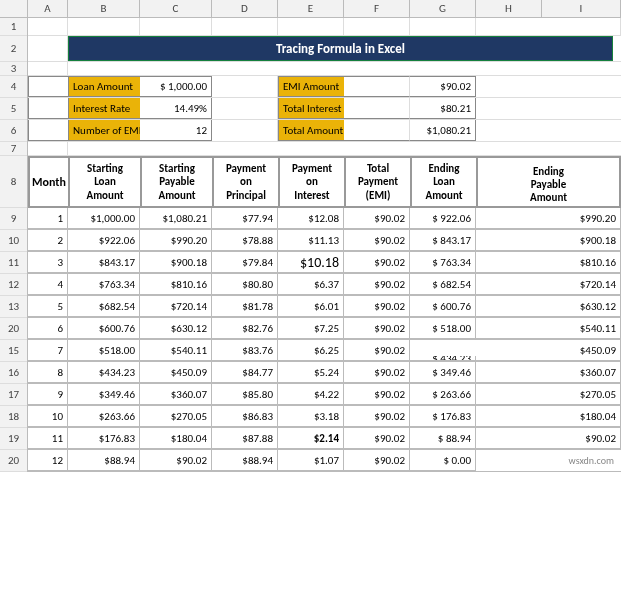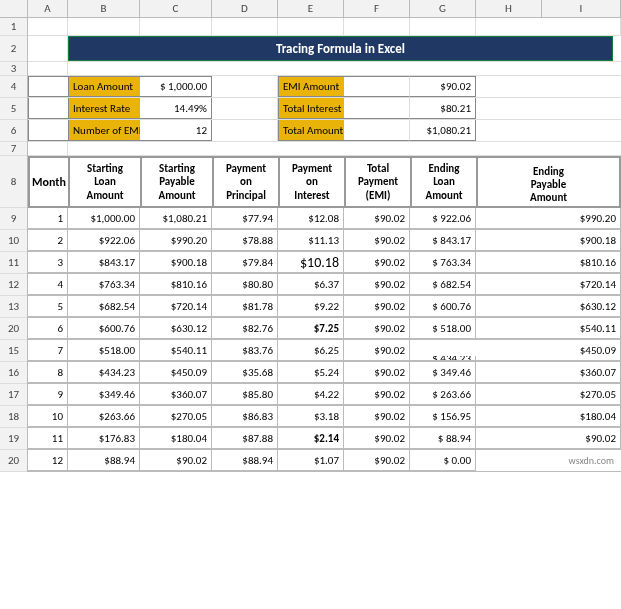--- a/index.html
+++ b/index.html
@@ -331,50 +331,50 @@
             <div class="cell data-cell c-f" style="font-size: 11px; justify-content: flex-end;">$6.37</div>
             <div class="cell data-cell c-g" style="font-size: 11px; justify-content: flex-end;">$90.02</div>
             <div class="cell data-cell c-h" style="font-size: 11px; justify-content: flex-end;">$ 682.54</div>
             <div class="cell data-cell " style="flex: 1 1 0%; font-size: 11px; justify-content: flex-end;">$720.14</div>
           </div>
           <div class="sheet-row rh-data" style="border-bottom: 1px solid rgb(187, 187, 187);">
             <div class="cell data-cell c-b" style="font-size: 11px; justify-content: flex-end;">5</div>
             <div class="cell data-cell c-c" style="font-size: 11px; justify-content: flex-end;">$682.54</div>
             <div class="cell data-cell c-d" style="font-size: 11px; justify-content: flex-end;">$720.14</div>
             <div class="cell data-cell c-e" style="font-size: 11px; justify-content: flex-end;">$81.78</div>
-            <div class="cell data-cell c-f" style="font-size: 11px; justify-content: flex-end;">$9.22</div>
+            <div class="cell data-cell c-f" style="font-size: 11px; justify-content: flex-end;">$6.01</div>
             <div class="cell data-cell c-g" style="font-size: 11px; justify-content: flex-end;">$90.02</div>
             <div class="cell data-cell c-h" style="font-size: 11px; justify-content: flex-end;">$ 600.76</div>
             <div class="cell data-cell " style="flex: 1 1 0%; font-size: 11px; justify-content: flex-end;">$630.12</div>
           </div>
           <div class="sheet-row rh-data" style="border-bottom: 1px solid rgb(187, 187, 187);">
             <div class="cell data-cell c-b" style="font-size: 11px; justify-content: flex-end;">6</div>
             <div class="cell data-cell c-c" style="font-size: 11px; justify-content: flex-end;">$600.76</div>
             <div class="cell data-cell c-d" style="font-size: 11px; justify-content: flex-end;">$630.12</div>
             <div class="cell data-cell c-e" style="font-size: 11px; justify-content: flex-end;">$82.76</div>
-            <div class="cell data-cell c-f" style="font-size: 11px; justify-content: flex-end; font-weight: bold;">$7.25</div>
+            <div class="cell data-cell c-f" style="font-size: 11px; justify-content: flex-end;">$7.25</div>
             <div class="cell data-cell c-g" style="font-size: 11px; justify-content: flex-end;">$90.02</div>
             <div class="cell data-cell c-h" style="font-size: 11px; justify-content: flex-end;">$ 518.00</div>
             <div class="cell data-cell " style="flex: 1 1 0%; font-size: 11px; justify-content: flex-end;">$540.11</div>
           </div>
           <div class="sheet-row rh-data" style="border-bottom: 1px solid rgb(187, 187, 187);">
             <div class="cell data-cell c-b" style="font-size: 11px; justify-content: flex-end;">7</div>
             <div class="cell data-cell c-c" style="font-size: 11px; justify-content: flex-end;">$518.00</div>
             <div class="cell data-cell c-d" style="font-size: 11px; justify-content: flex-end;">$540.11</div>
             <div class="cell data-cell c-e" style="font-size: 11px; justify-content: flex-end;">$83.76</div>
             <div class="cell data-cell c-f" style="font-size: 11px; justify-content: flex-end;">$6.25</div>
             <div class="cell data-cell c-g" style="font-size: 11px; justify-content: flex-end;">$90.02</div>
             <div class="cell data-cell c-h" style="font-size: 11px; justify-content: flex-end; margin-top: 16px;">$ 434.23</div>
             <div class="cell data-cell " style="flex: 1 1 0%; font-size: 11px; justify-content: flex-end;">$450.09</div>
           </div>
           <div class="sheet-row rh-data" style="border-bottom: 1px solid rgb(187, 187, 187);">
             <div class="cell data-cell c-b" style="font-size: 11px; justify-content: flex-end;">8</div>
             <div class="cell data-cell c-c" style="font-size: 11px; justify-content: flex-end;">$434.23</div>
             <div class="cell data-cell c-d" style="font-size: 11px; justify-content: flex-end;">$450.09</div>
-            <div class="cell data-cell c-e" style="font-size: 11px; justify-content: flex-end;">$35.68</div>
+            <div class="cell data-cell c-e" style="font-size: 11px; justify-content: flex-end;">$84.77</div>
             <div class="cell data-cell c-f" style="font-size: 11px; justify-content: flex-end;">$5.24</div>
             <div class="cell data-cell c-g" style="font-size: 11px; justify-content: flex-end;">$90.02</div>
             <div class="cell data-cell c-h" style="font-size: 11px; justify-content: flex-end;">$ 349.46</div>
             <div class="cell data-cell " style="flex: 1 1 0%; font-size: 11px; justify-content: flex-end;">$360.07</div>
           </div>
           <div class="sheet-row rh-data" style="border-bottom: 1px solid rgb(187, 187, 187);">
             <div class="cell data-cell c-b" style="font-size: 11px; justify-content: flex-end;">9</div>
             <div class="cell data-cell c-c" style="font-size: 11px; justify-content: flex-end;">$349.46</div>
             <div class="cell data-cell c-d" style="font-size: 11px; justify-content: flex-end;">$360.07</div>
             <div class="cell data-cell c-e" style="font-size: 11px; justify-content: flex-end;">$85.80</div>
@@ -383,21 +383,21 @@
             <div class="cell data-cell c-h" style="font-size: 11px; justify-content: flex-end;">$ 263.66</div>
             <div class="cell data-cell " style="flex: 1 1 0%; font-size: 11px; justify-content: flex-end;">$270.05</div>
           </div>
           <div class="sheet-row rh-data" style="border-bottom: 1px solid rgb(187, 187, 187);">
             <div class="cell data-cell c-b" style="font-size: 11px; justify-content: flex-end;">10</div>
             <div class="cell data-cell c-c" style="font-size: 11px; justify-content: flex-end;">$263.66</div>
             <div class="cell data-cell c-d" style="font-size: 11px; justify-content: flex-end;">$270.05</div>
             <div class="cell data-cell c-e" style="font-size: 11px; justify-content: flex-end;">$86.83</div>
             <div class="cell data-cell c-f" style="font-size: 11px; justify-content: flex-end;">$3.18</div>
             <div class="cell data-cell c-g" style="font-size: 11px; justify-content: flex-end;">$90.02</div>
-            <div class="cell data-cell c-h" style="font-size: 11px; justify-content: flex-end;">$ 156.95</div>
+            <div class="cell data-cell c-h" style="font-size: 11px; justify-content: flex-end;">$ 176.83</div>
             <div class="cell data-cell " style="flex: 1 1 0%; font-size: 11px; justify-content: flex-end;">$180.04</div>
           </div>
           <div class="sheet-row rh-data" style="border-bottom: 1px solid rgb(187, 187, 187);">
             <div class="cell data-cell c-b" style="font-size: 11px; justify-content: flex-end;">11</div>
             <div class="cell data-cell c-c" style="font-size: 11px; justify-content: flex-end;">$176.83</div>
             <div class="cell data-cell c-d" style="font-size: 11px; justify-content: flex-end;">$180.04</div>
             <div class="cell data-cell c-e" style="font-size: 11px; justify-content: flex-end;">$87.88</div>
             <div class="cell data-cell c-f" style="font-size: 11px; justify-content: flex-end; font-weight: bold;">$2.14</div>
             <div class="cell data-cell c-g" style="font-size: 11px; justify-content: flex-end;">$90.02</div>
             <div class="cell data-cell c-h" style="font-size: 11px; justify-content: flex-end;">$  88.94</div>

